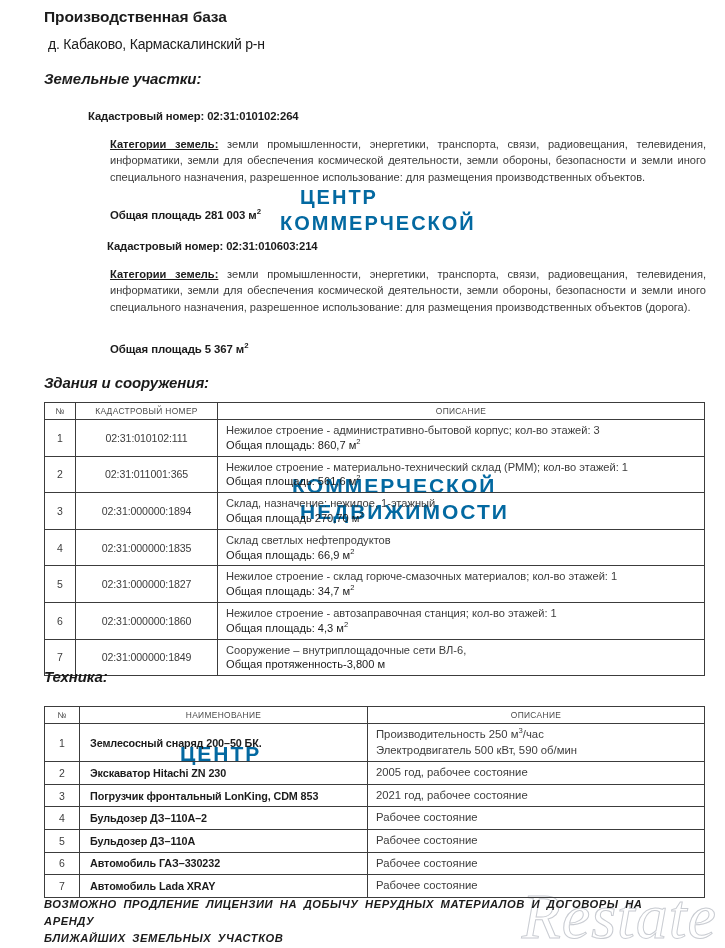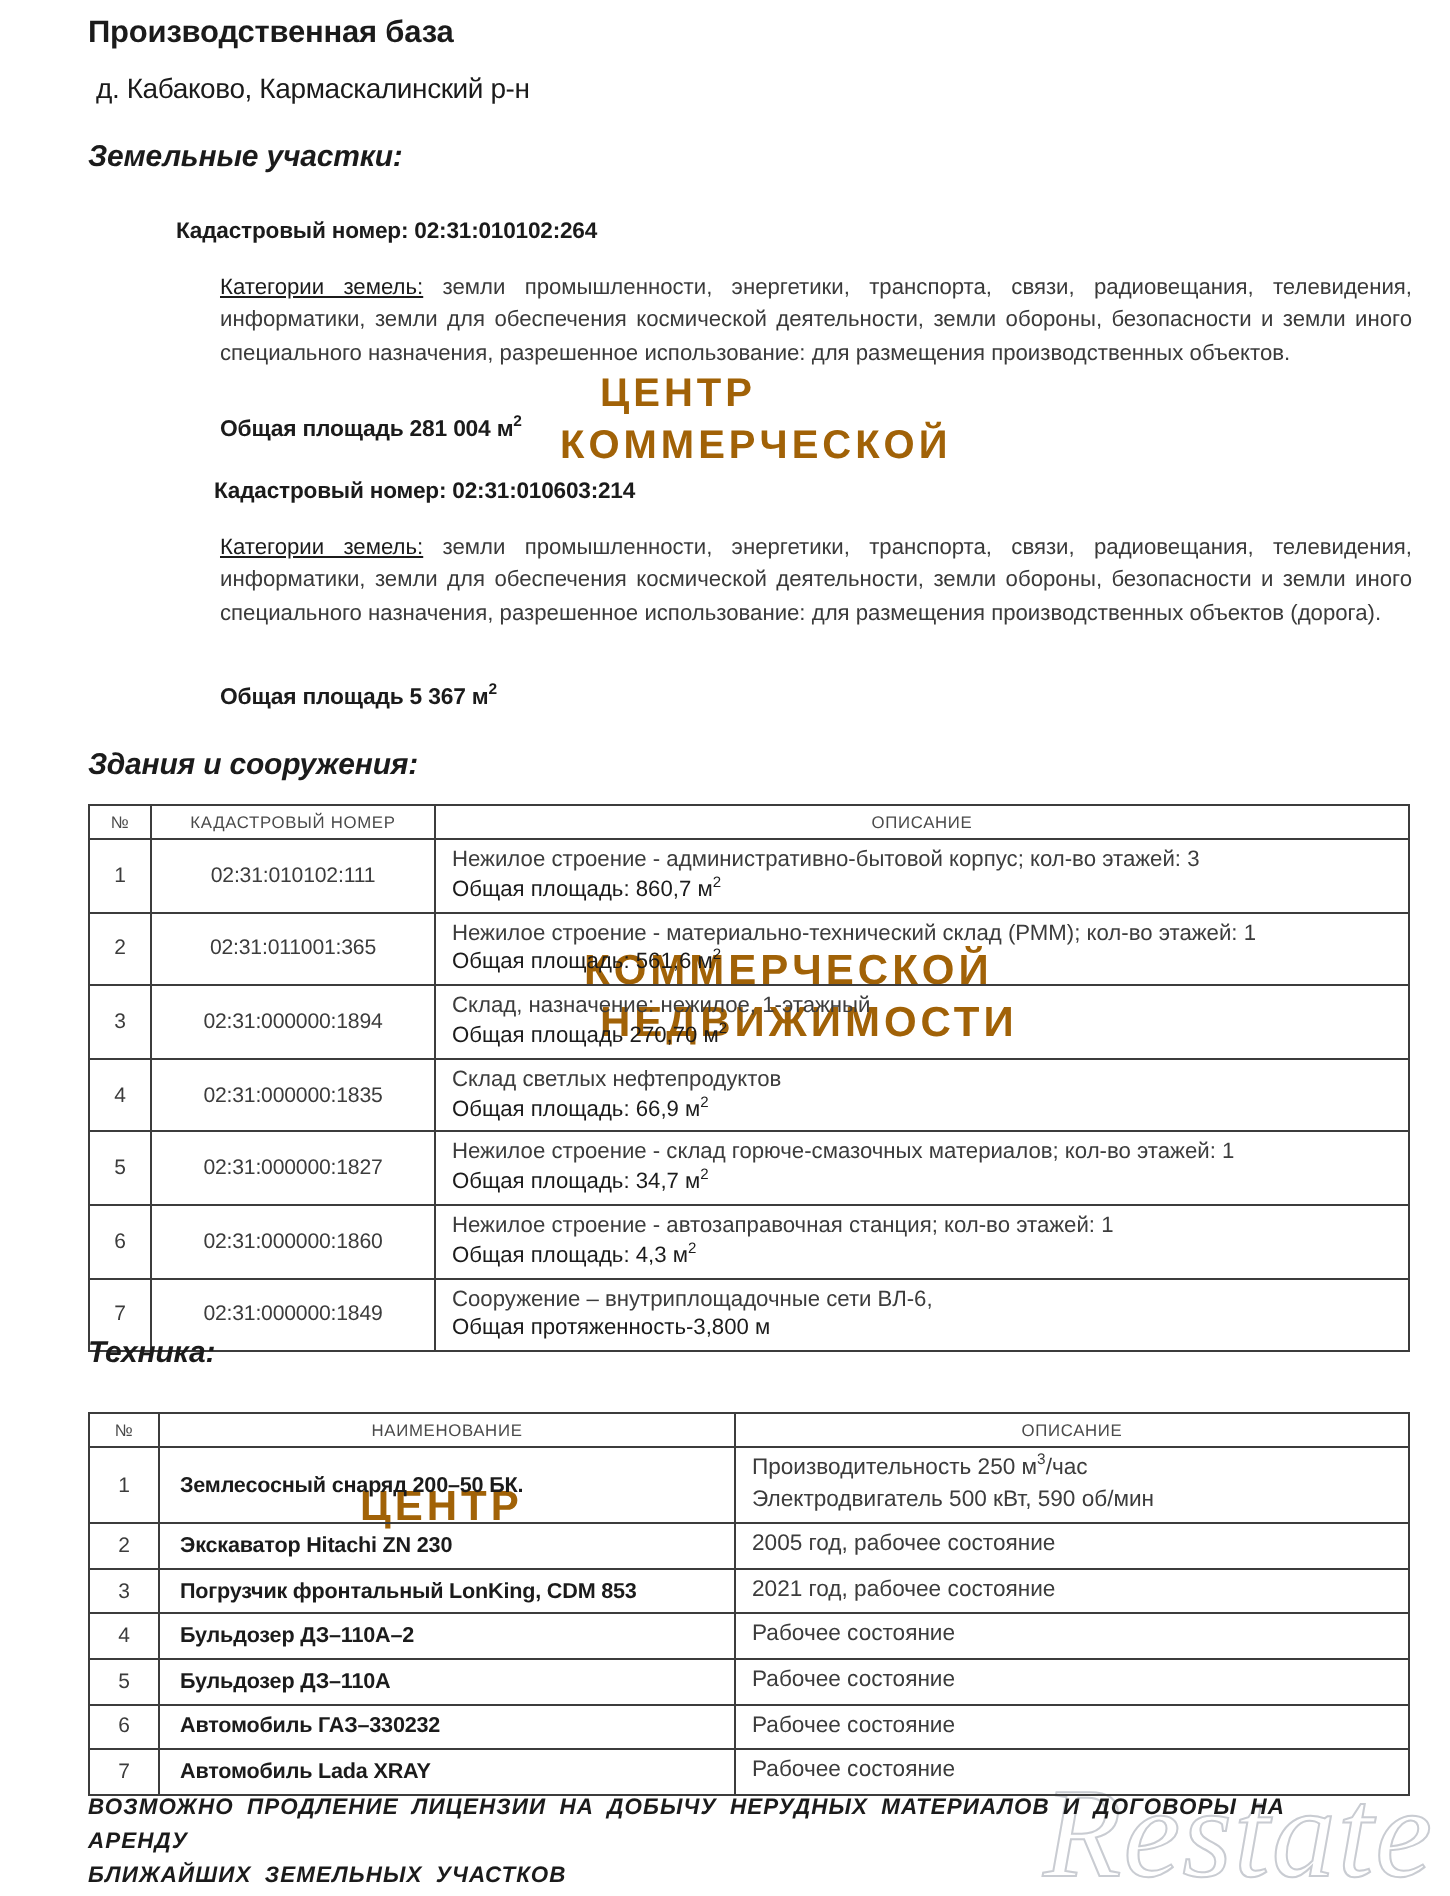--- a/index.html
+++ b/index.html
@@ -18,21 +18,21 @@
 
   
   .wm-layer {
     position: absolute;
     inset: 0;
     pointer-events: none;
     z-index: 0;
   }
   .wm-text {
     position: absolute;
-    color: #a16207;
+    color: #0369a1;
     font-weight: 700;
     letter-spacing: 2px;
     white-space: nowrap;
     font-family: "Liberation Sans", sans-serif;
   }
   .wm-a { left: 300px; top: 186px; font-size: 20px; }
   .wm-b { left: 280px; top: 212px; font-size: 20px; }
   .wm-c { left: 292px; top: 474px; font-size: 21px; }
   .wm-d { left: 300px; top: 500px; font-size: 21px; }
   .wm-e { left: 180px; top: 742px; font-size: 21px; }
@@ -96,21 +96,21 @@
     left: 110px;
     width: 596px;
     font-size: 11.1px;
     line-height: 16.4px;
     text-align: justify;
     color: #3a3a3a;
   }
   #cat1 { top: 136px; }
   #cat2 { top: 266px; }
   .cat-block b.u {
-    font-weight: normal;
+    font-weight: bold;
     text-decoration: underline;
     color: #1b1b1b;
   }
 
   .area-line {
     position: absolute;
     left: 110px;
     font-size: 11.4px;
     font-weight: bold;
     letter-spacing: -0.1px;
@@ -216,21 +216,21 @@
   <h1 class="title">Производственная база</h1>
   <div class="subtitle">д. Кабаково, Кармаскалинский р-н</div>
 
   <div class="sec-head" id="sh-land">Земельные участки:</div>
 
   <div class="kad-label" id="kad1">Кадастровый номер: 02:31:010102:264</div>
   <div class="cat-block" id="cat1">
     <b class="u">Категории земель:</b><span> земли промышленности, энергетики, транспорта, связи, радиовещания, телевидения, информатики, земли для обеспечения космической деятельности, земли обороны, безопасности и земли иного специального назначения, разрешенное использование: для размещения производственных объектов.</span>
   </div>
   <div class="area-line" id="area1">
-    <span>Общая площадь 281 004 м</span><sup>2</sup>
+    <span>Общая площадь 281 003 м</span><sup>2</sup>
   </div>
 
   <div class="kad-label" id="kad2">Кадастровый номер: 02:31:010603:214</div>
   <div class="cat-block" id="cat2">
     <b class="u">Категории земель:</b><span> земли промышленности, энергетики, транспорта, связи, радиовещания, телевидения, информатики, земли для обеспечения космической деятельности, земли обороны, безопасности и земли иного специального назначения, разрешенное использование: для размещения производственных объектов (дорога).</span>
   </div>
   <div class="area-line" id="area2">
     <span>Общая площадь 5 367 м</span><sup>2</sup>
   </div>
 

